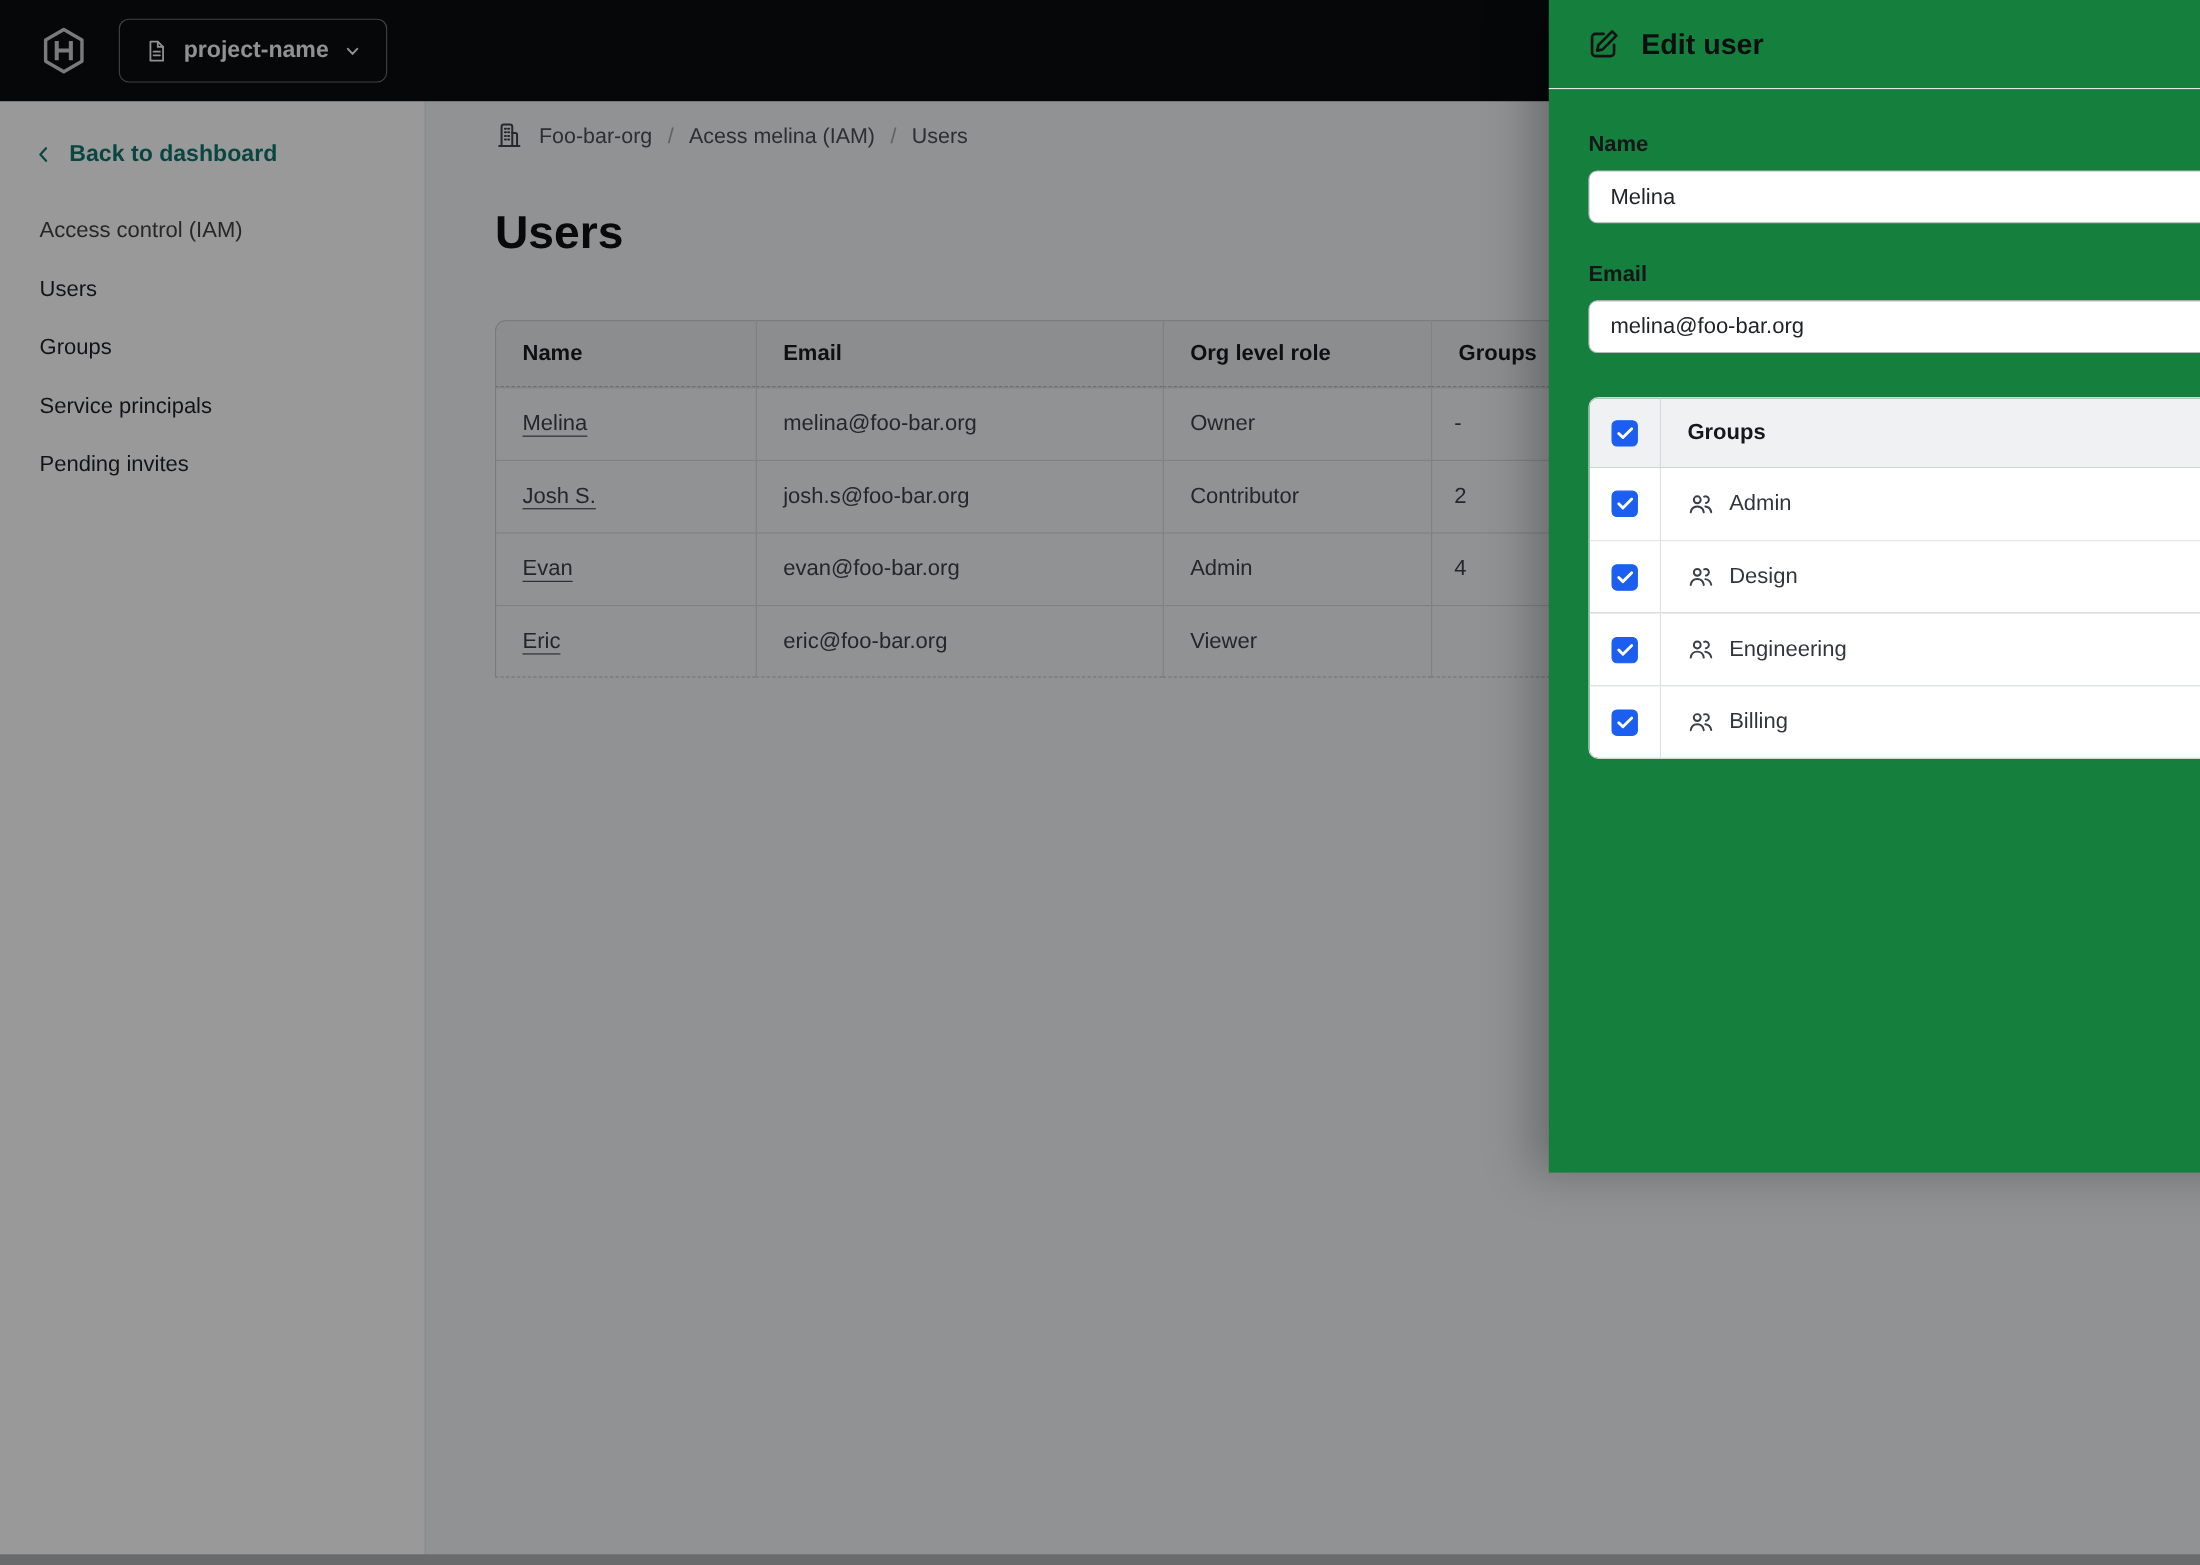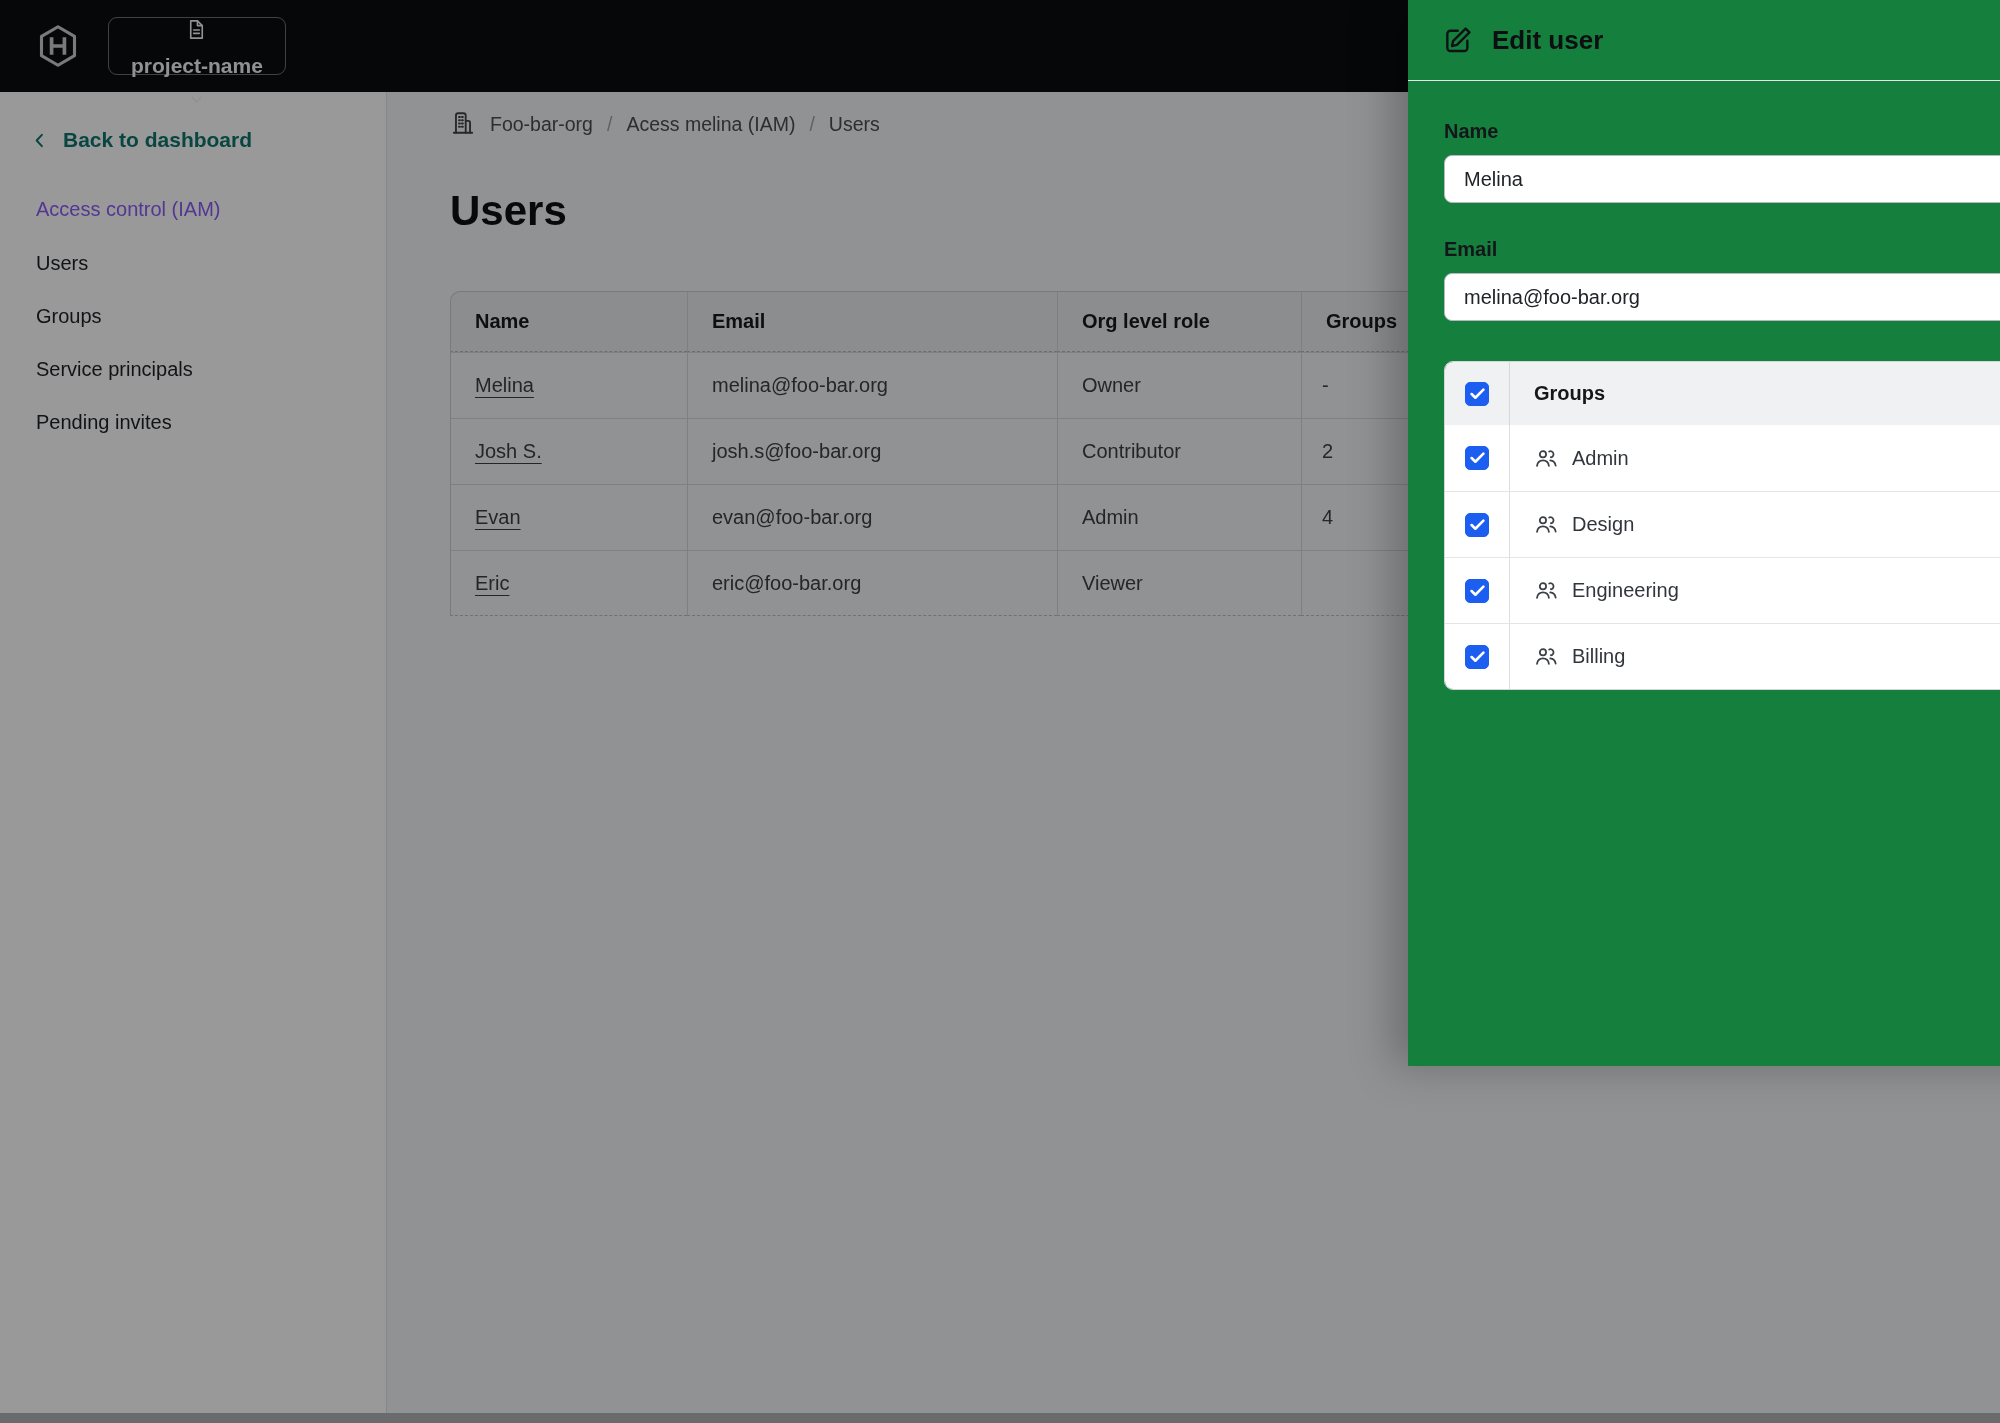--- a/index.html
+++ b/index.html
@@ -11,34 +11,34 @@
   
   .topbar {
     position:absolute; left:0; top:0; width:2000px; height:92px;
     background:#0b0d10; display:flex; align-items:center; z-index:5;
   }
   .logo { width:44px; height:44px; margin-left:36px; color:#c9cbcd; }
   .project-btn {
     display:flex; align-items:center; gap:13px; margin-left:28px;
     height:58px; padding:0 22px; border:1px solid rgba(255,255,255,0.40);
     border-radius:9px; background:transparent; color:#f1f2f3;
-    font-size:21px; font-weight:600; cursor:pointer; font-family:inherit;flex-direction:column;
+    font-size:21px; font-weight:600; cursor:pointer; font-family:inherit;
   }
   .project-btn svg { display:block; }
   
   .sidebar {
     position:absolute; left:0; top:92px; width:387px; height:1331px;
     background:#ffffff; border-right:1px solid #e0e2e4; z-index:4;
   }
   .back-row {
     display:flex; align-items:center; gap:14px; margin:34px 0 0 30px;
     font-size:21px; font-weight:700; color:#0f766e; height:28px; cursor:pointer;
   }
   .side-section {
-    margin:44px 0 0 36px; font-size:20px; color:#8b5cf6; height:28px;
+    margin:44px 0 0 36px; font-size:20px; color:#404040; height:28px;
   }
   .side-nav { margin-top:26px; }
   .side-item {
     margin:0 0 25px 36px; font-size:20px; color:#1d2126; height:28px;
     cursor:pointer; width:fit-content;
   }
   
   .main {
     position:absolute; left:387px; top:92px; width:1613px; height:1331px;
     background:#f2f3f5; padding:16px 0 0 63px; z-index:1;

